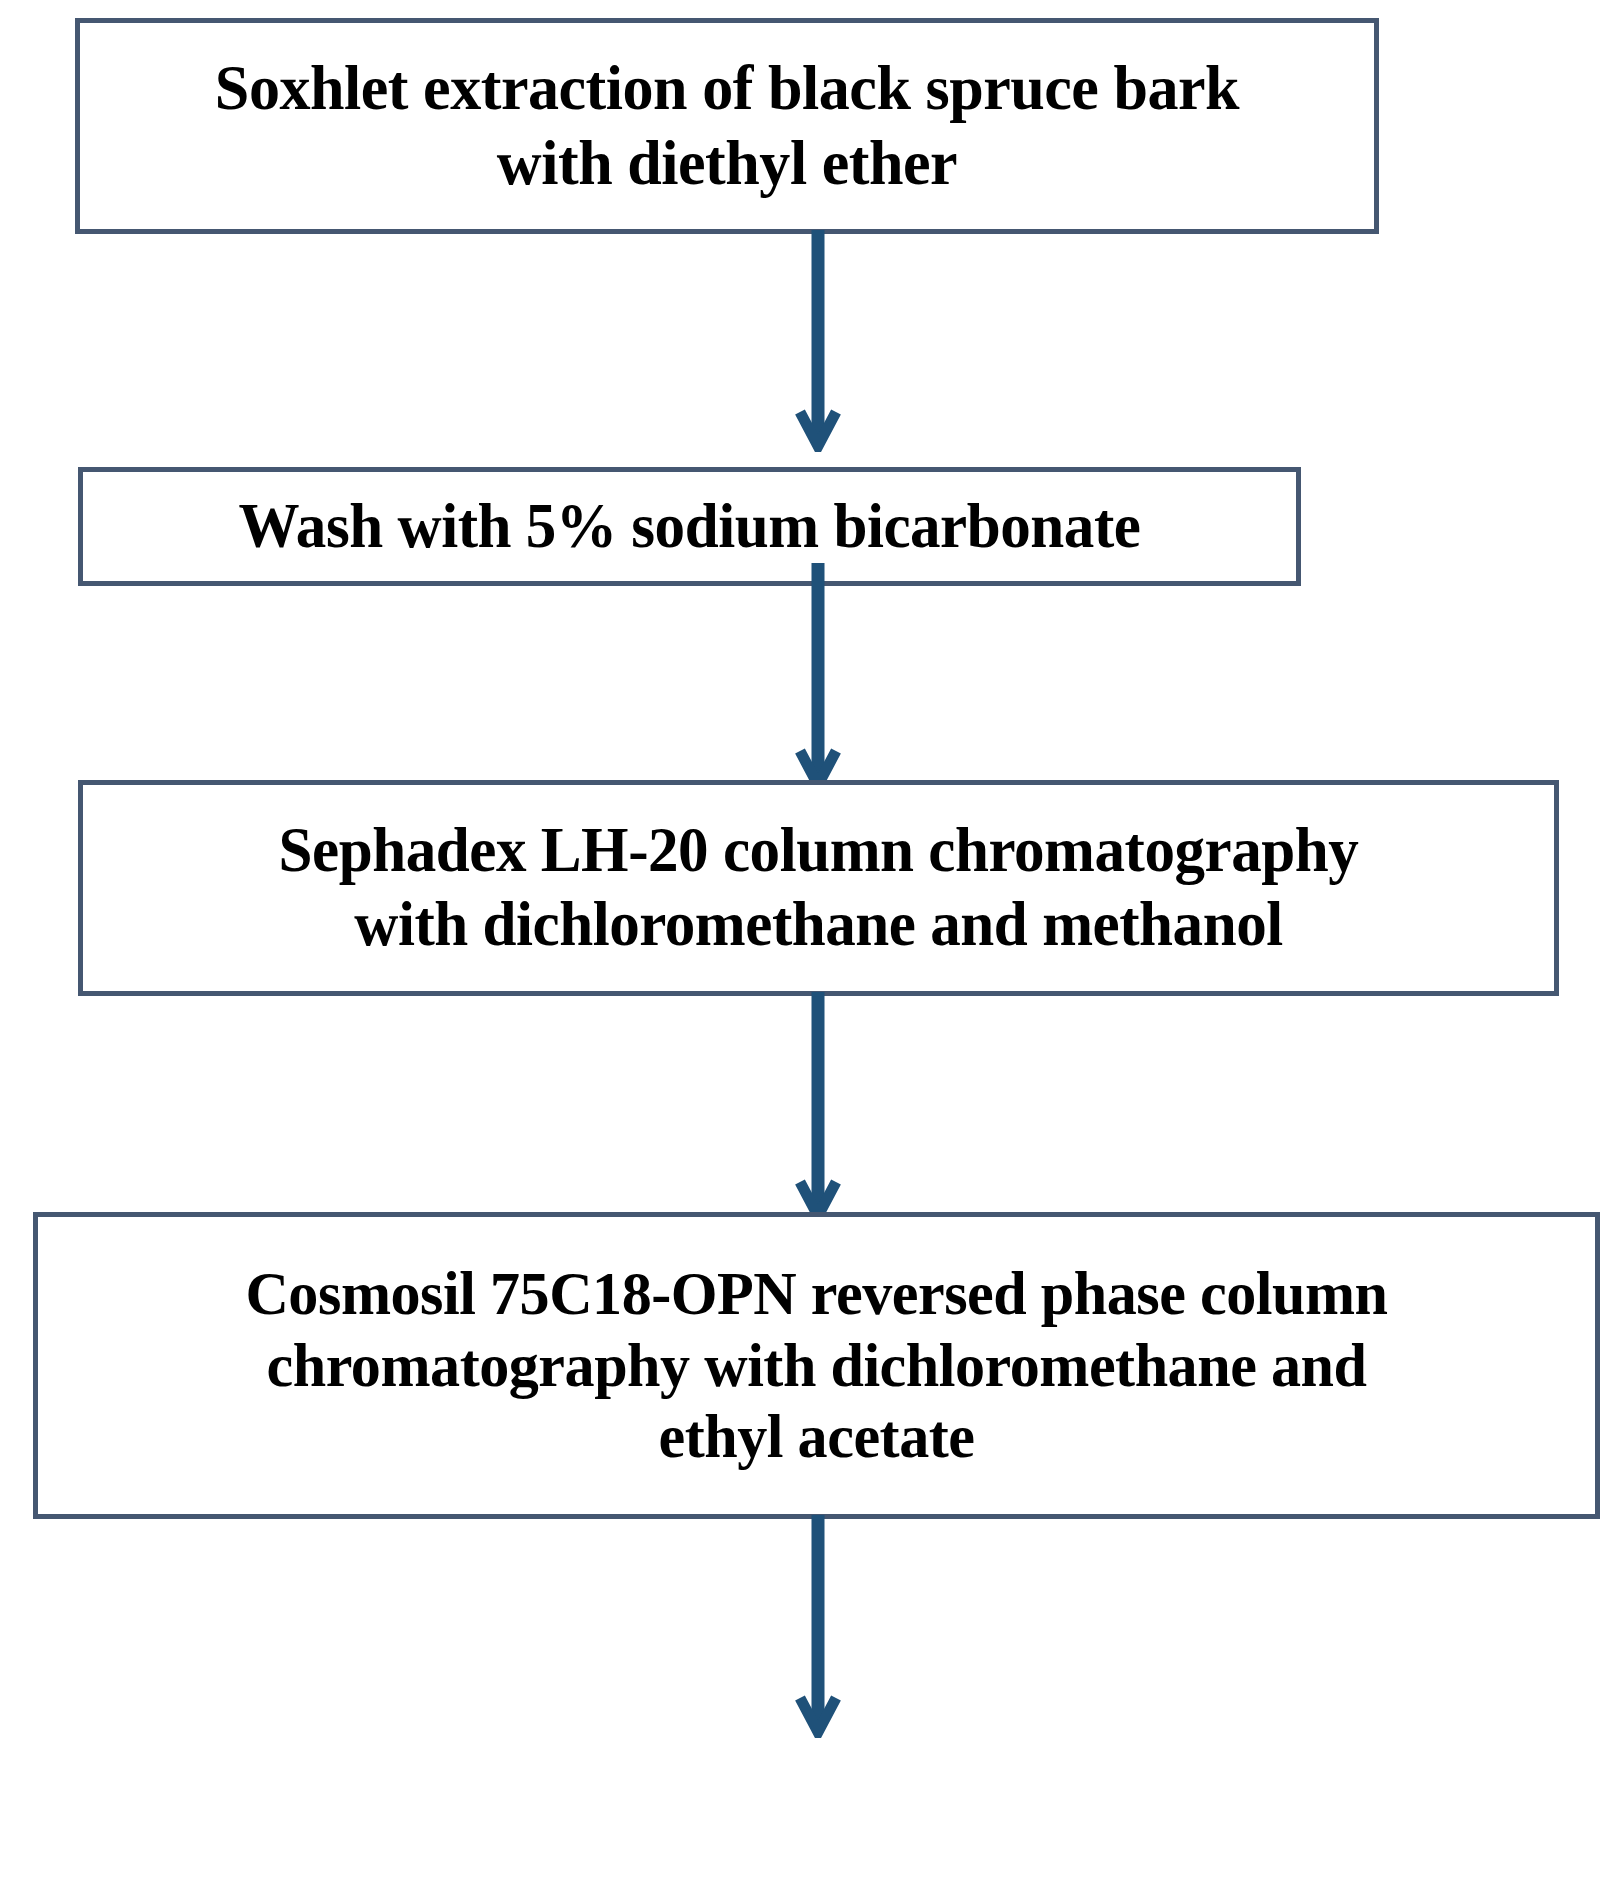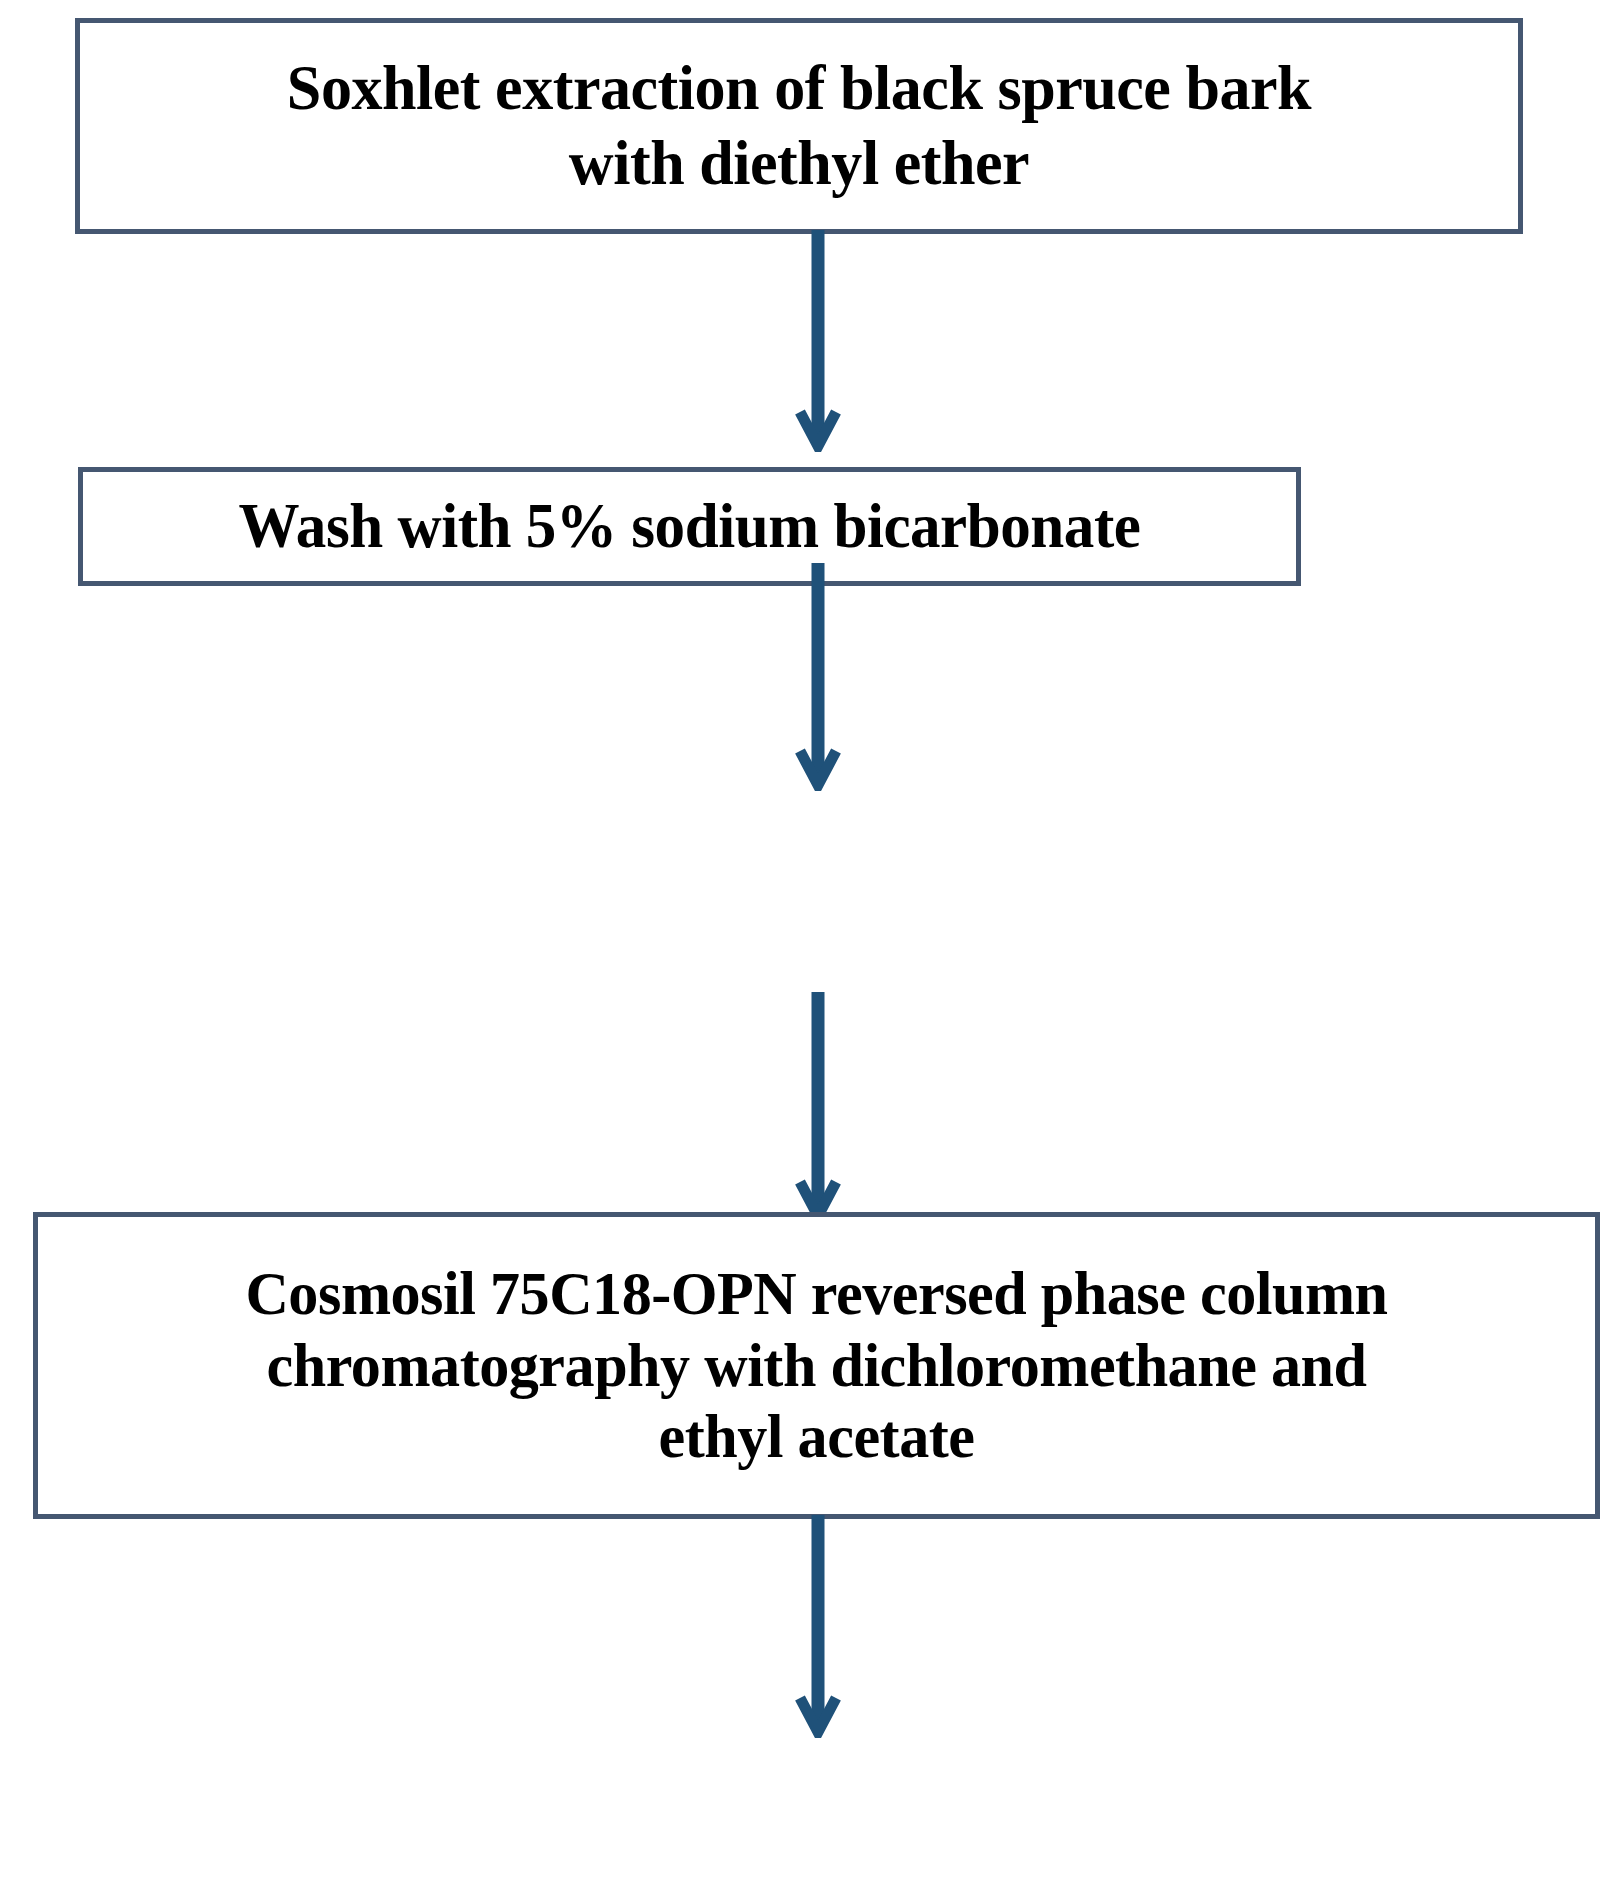--- a/index.html
+++ b/index.html
@@ -38,21 +38,21 @@
     padding: 0 14px;
     box-sizing: border-box;
     white-space: pre-line;
     transform: scaleX(0.97);
   }
   .node-label em {
     font-style: italic;
   }
 
   
-  #node-0 { left: 75px;  top: 18px;   width: 1448px; height: 216px; }
+  #node-0 { left: 75px;  top: 18px;   width: 1304px; height: 216px; }
   #node-1 { left: 78px;  top: 467px;  width: 1223px; height: 119px; }
   #node-2 { left: 78px;  top: 780px;  width: 1481px; height: 216px; }
   #node-3 { left: 33px;  top: 1212px; width: 1567px; height: 307px; }
   #node-4 { left: 350px; top: 1728px; width: 935px;  height: 128px; }
 
   #node-0 .node-label { font-size: 64px; }
   #node-1 .node-label { font-size: 63px; }
   #node-2 .node-label { font-size: 63px; }
   #node-3 .node-label { font-size: 62px; line-height: 1.16; }
   #node-4 .node-label { font-size: 63px; }
@@ -86,20 +86,24 @@
 
   <div class="node" id="node-1">
     <span class="node-label">Wash with 5% sodium bicarbonate</span>
   </div>
 
   <svg class="connector" id="conn-1" width="46" height="230" viewBox="0 0 46 230">
     <path d="M23 2 L23 220" stroke="#1f5179" stroke-width="13" fill="none"></path>
     <path d="M5 190 L23 224 L41 190" stroke="#1f5179" stroke-width="11" fill="none" stroke-linecap="butt" stroke-linejoin="miter"></path>
   </svg>
 
+  <div class="node" id="node-2">
+    <span class="node-label">Sephadex LH-20 column chromatography
+with dichloromethane and methanol</span>
+  </div>
 
   <svg class="connector" id="conn-2" width="46" height="232" viewBox="0 0 46 232">
     <path d="M23 2 L23 222" stroke="#1f5179" stroke-width="13" fill="none"></path>
     <path d="M5 192 L23 226 L41 192" stroke="#1f5179" stroke-width="11" fill="none" stroke-linecap="butt" stroke-linejoin="miter"></path>
   </svg>
 
   <div class="node" id="node-3">
     <span class="node-label">Cosmosil 75C18-OPN reversed phase column
 chromatography with dichloromethane and
 ethyl acetate</span>

